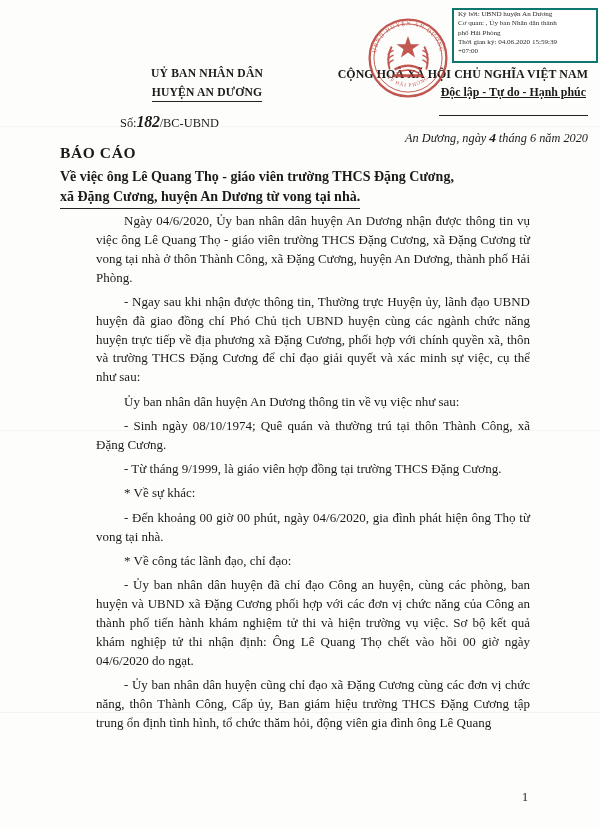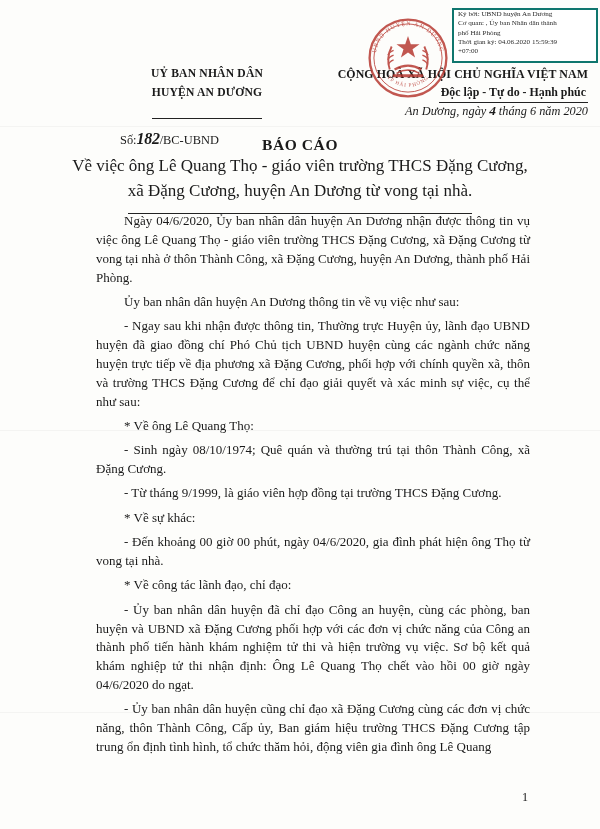--- a/index.html
+++ b/index.html
@@ -71,21 +71,21 @@
   }
   .hdr-org1, .hdr-org2 {
     font-weight: bold;
     font-size: 11.6px;
     letter-spacing: .2px;
     line-height: 1.35;
   }
   .hdr-org2 {
     display: inline-block;
     border-bottom: 1.2px solid #222;
-    padding-bottom: 18px;
+    padding-bottom: 1px;
   }
   .hdr-number {
     margin-top: 11px;
     font-size: 12.4px;
     text-align: left;
     padding-left: 18px;
     white-space: nowrap;
   }
   .hand {
     font-family: "Liberation Serif", serif;
@@ -106,52 +106,54 @@
     font-size: 11.9px;
     line-height: 1.35;
     letter-spacing: .1px;
   }
   .hdr-motto {
     font-weight: bold;
     font-size: 11.9px;
     line-height: 1.4;
     display: inline-block;
     border-bottom: 1.2px solid #222;
-    padding: 0 2px 1px 2px;
+    padding: 0 2px 14px 2px;
     margin-top: 1px;
+    text-decoration: underline;
   }
   .hdr-date {
+    margin-top: 14px;
     font-style: italic;
     font-size: 12.3px;
     white-space: nowrap;
   }
   .hdr-date .hand { font-size: 13.4px; }
 
   
   .title-block {
     position: absolute;
-    top: 136px;
+    top: 144px;
     left: 60px;
     width: 480px;
-    text-align: center;
   }
   .doc-title {
     font-weight: bold;
     font-size: 15.5px;
     letter-spacing: .6px;
   }
   .doc-subtitle {
-    font-weight: normal;
-    font-size: 17px;
+    margin-top: 5px;
+    font-weight: bold;
+    font-size: 14px;
     line-height: 1.45;
   }
   .doc-subtitle .u-line {
     display: inline-block;
     border-bottom: 1.1px solid #222;
-    padding-bottom: 10px;
+    padding-bottom: 0px;
   }
 
   
   .body {
     position: absolute;
     top: 212px;
     left: 96px;
     width: 434px;
   }
   p.para {
@@ -246,23 +248,22 @@
   <div class="title-block">
     <div class="doc-title">BÁO CÁO</div>
     <div class="doc-subtitle">
       <span>Về việc ông Lê Quang Thọ - giáo viên trường THCS Đặng Cương,</span><br>
       <span class="u-line">xã Đặng Cương, huyện An Dương từ vong tại nhà.</span>
     </div>
   </div>
 
   <div class="body">
     <p class="para">Ngày 04/6/2020, Ủy ban nhân dân huyện An Dương nhận được thông tin vụ việc ông Lê Quang Thọ - giáo viên trường THCS Đặng Cương, xã Đặng Cương từ vong tại nhà ở thôn Thành Công, xã Đặng Cương, huyện An Dương, thành phố Hải Phòng.</p>
+    <p class="para">- Ngay sau khi nhận được thông tin, Thường trực Huyện ủy, lãnh đạo UBND huyện đã giao đồng chí Phó Chủ tịch UBND huyện cùng các ngành chức năng huyện trực tiếp về địa phương xã Đặng Cương, phối hợp với chính quyền xã, thôn và trường THCS Đặng Cương để chỉ đạo giải quyết và xác minh sự việc, cụ thể như sau:</p>
     <p class="para">Ủy ban nhân dân huyện An Dương thông tin về vụ việc như sau:</p>
-    <p class="para">- Ngay sau khi nhận được thông tin, Thường trực Huyện ủy, lãnh đạo UBND huyện đã giao đồng chí Phó Chủ tịch UBND huyện cùng các ngành chức năng huyện trực tiếp về địa phương xã Đặng Cương, phối hợp với chính quyền xã, thôn và trường THCS Đặng Cương để chỉ đạo giải quyết và xác minh sự việc, cụ thể như sau:</p>
-    <p class="para">* Về ông Lê Quang Thọ:</p>
     <p class="para">- Sinh ngày 08/10/1974; Quê quán và thường trú tại thôn Thành Công, xã Đặng Cương.</p>
     <p class="para">- Từ tháng 9/1999, là giáo viên hợp đồng tại trường THCS Đặng Cương.</p>
     <p class="para">* Về sự khác:</p>
     <p class="para">- Đến khoảng 00 giờ 00 phút, ngày 04/6/2020, gia đình phát hiện ông Thọ từ vong tại nhà.</p>
     <p class="para">* Về công tác lãnh đạo, chỉ đạo:</p>
     <p class="para">- Ủy ban nhân dân huyện đã chỉ đạo Công an huyện, cùng các phòng, ban huyện và UBND xã Đặng Cương phối hợp với các đơn vị chức năng của Công an thành phố tiến hành khám nghiệm tử thi và hiện trường vụ việc. Sơ bộ kết quả khám nghiệp tử thi nhận định: Ông Lê Quang Thọ chết vào hồi 00 giờ ngày 04/6/2020 do ngạt.</p>
     <p class="para">- Ủy ban nhân dân huyện cũng chỉ đạo xã Đặng Cương cùng các đơn vị chức năng, thôn Thành Công, Cấp ủy, Ban giám hiệu trường THCS Đặng Cương tập trung ổn định tình hình, tổ chức thăm hỏi, động viên gia đình ông Lê Quang</p>
   </div>
 
   <div class="page-num">1</div>

